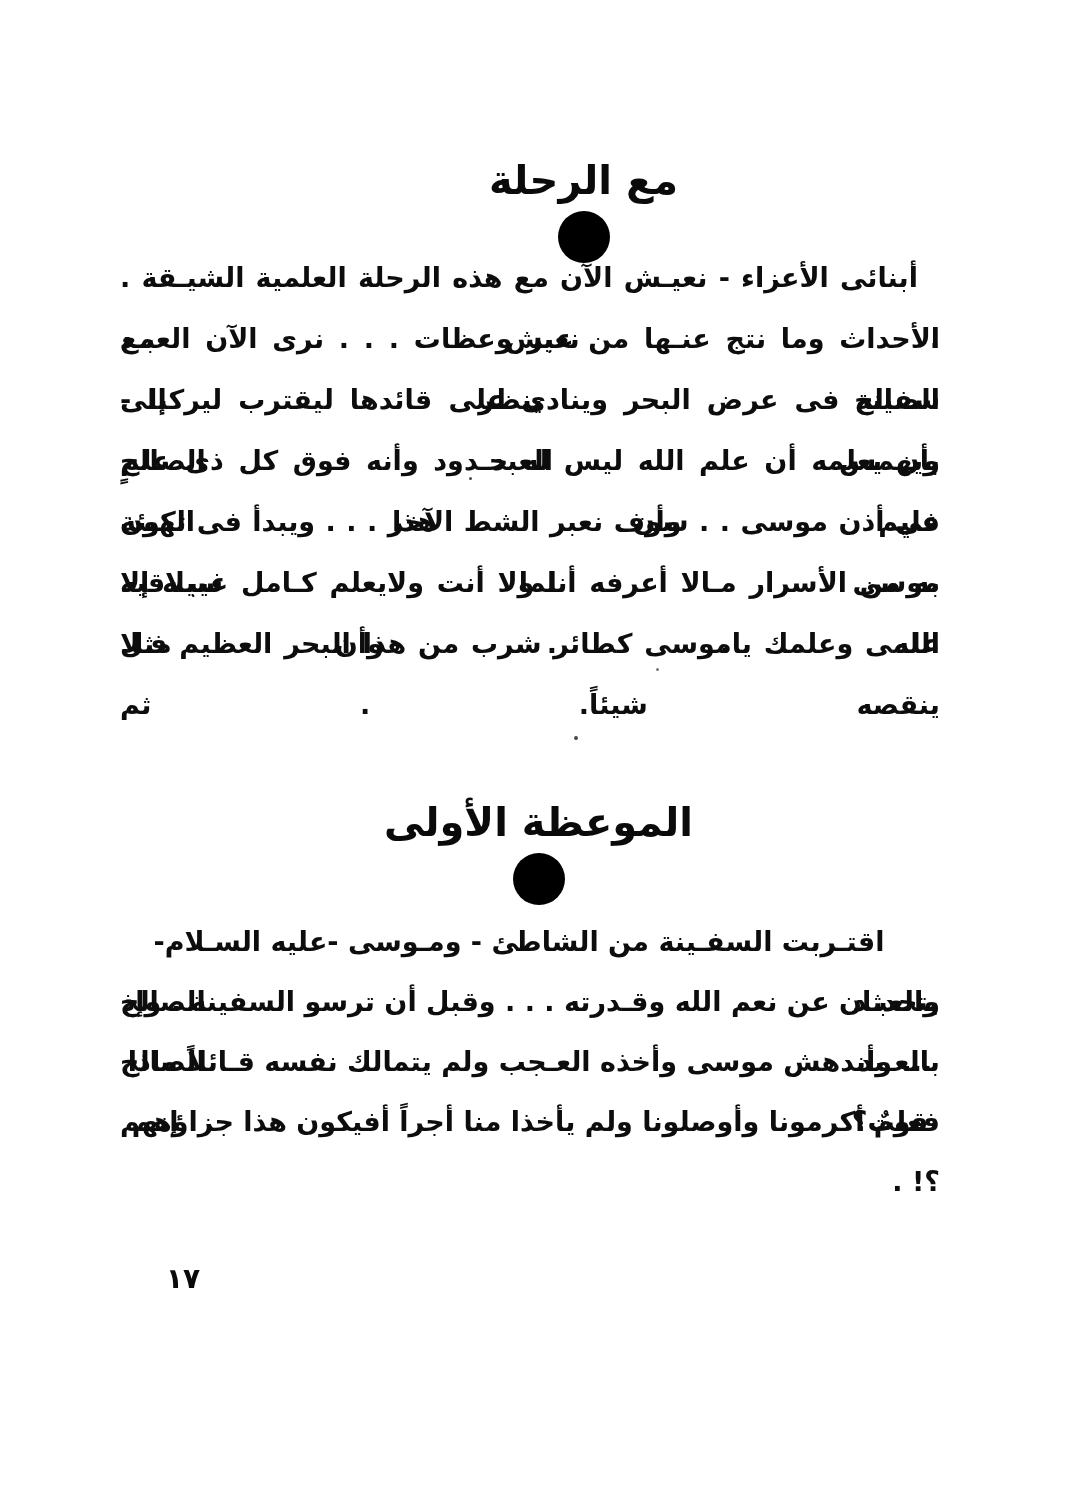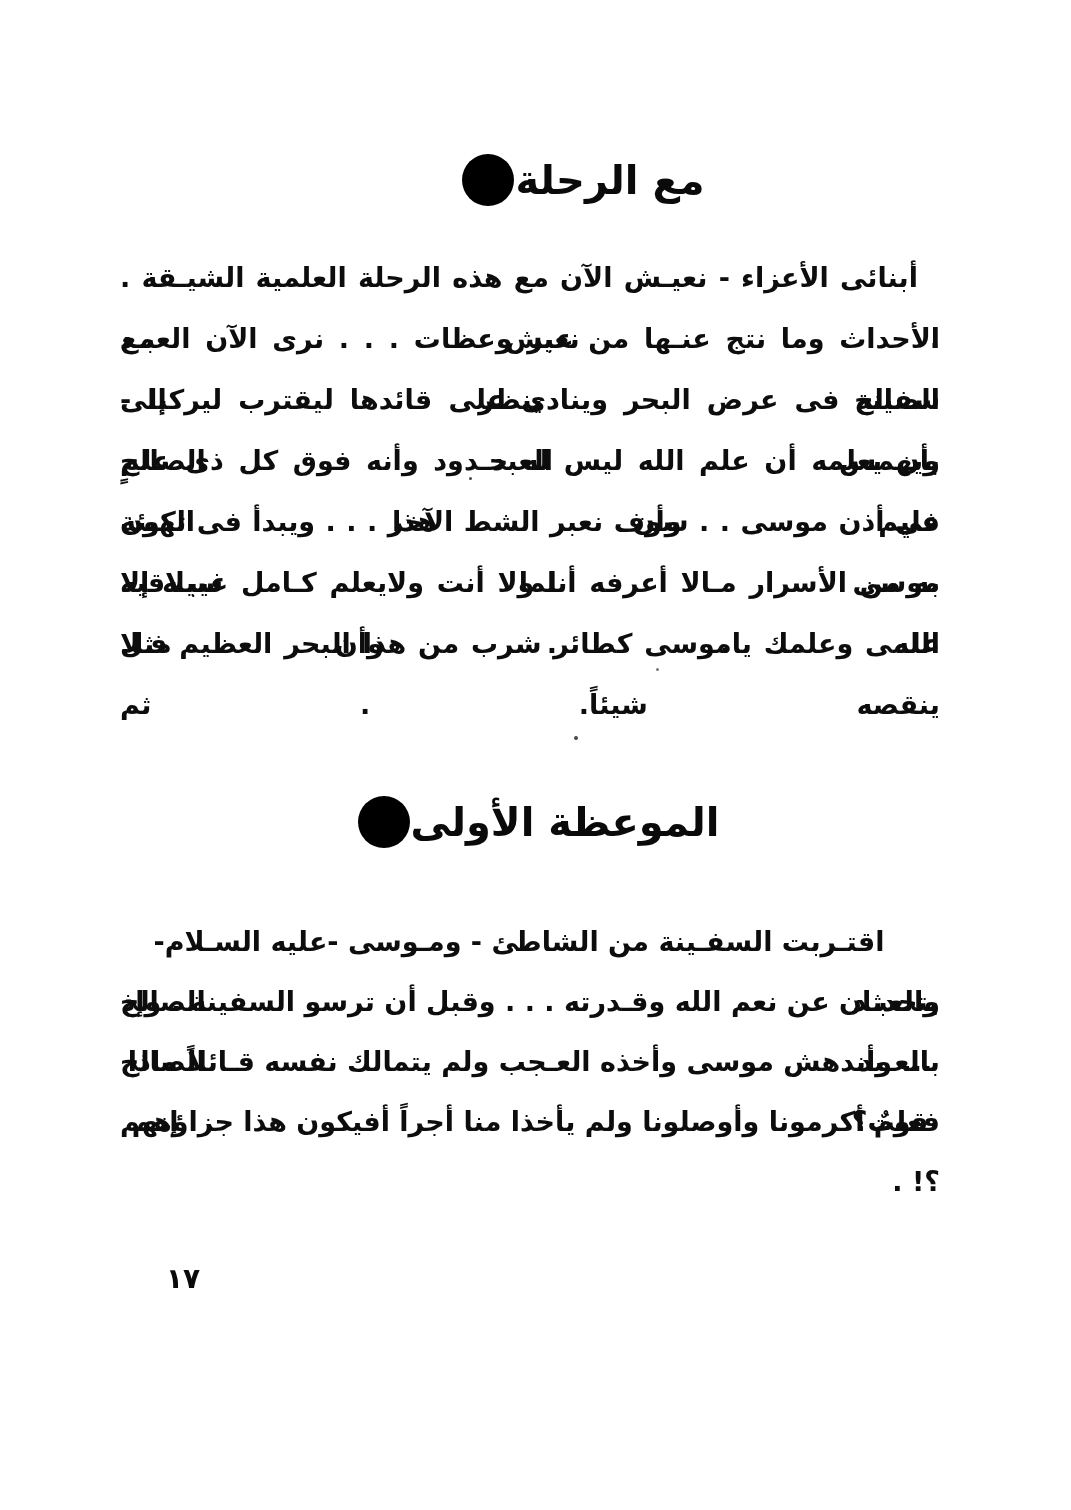--- a/index.html
+++ b/index.html
@@ -14,21 +14,21 @@
     position: absolute; inset: 0;
     background: #ffffff;
     color: #0a0a0a;
   }
   .heading {
     position: absolute; left: 0; width: 100%;
     text-align: center;
   }
   .heading-inner {
     display: inline-flex;
-    flex-direction: row;            
+    flex-direction: column;            
     align-items: center;
     gap: 1px;
     font-weight: bold;
     font-size: 40px;
     line-height: 60px;
     direction: rtl;
   }
   #heading1 .heading-inner { transform: translateX(48px); }
   #heading2 .heading-inner { transform: translateX(3px); }
   .bullet {

